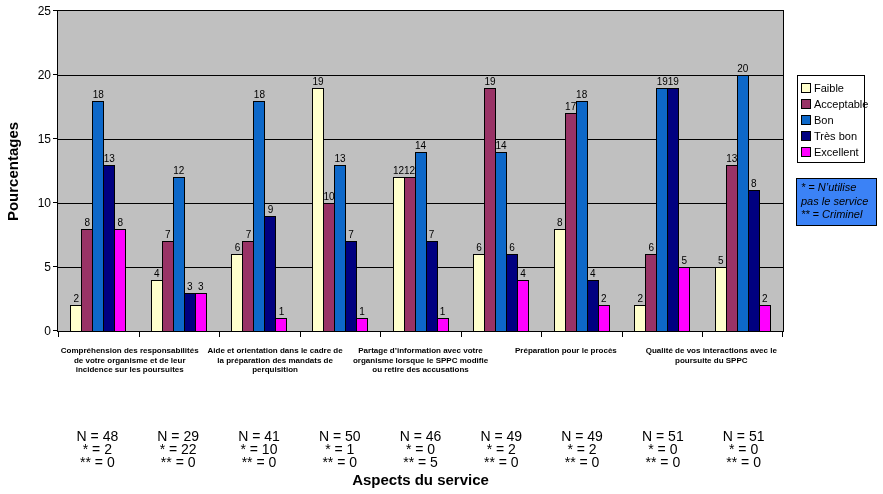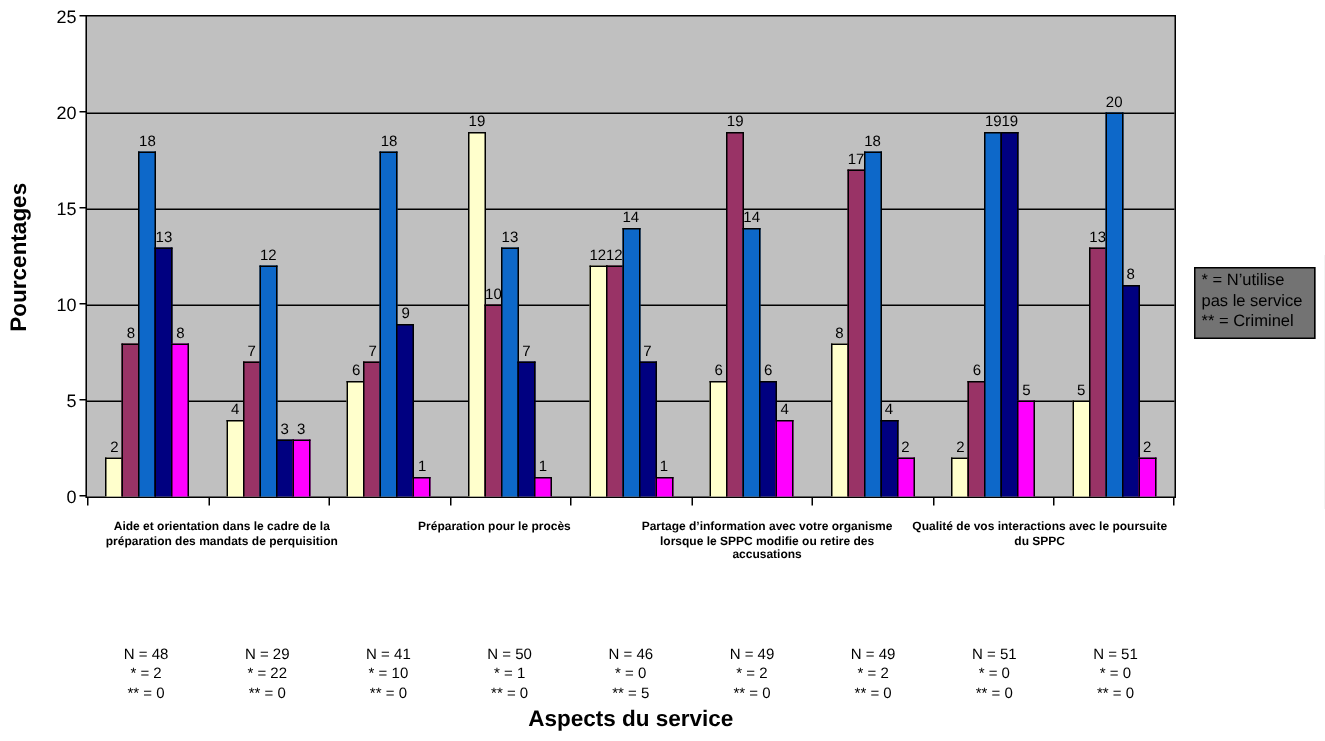--- a/index.html
+++ b/index.html
@@ -41,32 +41,32 @@
     position:absolute; left:57px; top:471px; width:727px; text-align:center;
     font-weight:bold; font-size:15px;
   }
   
   .cats { position:absolute; left:57px; top:346px; width:727px; display:flex; }
   .cat {
     flex:1 1 0; min-width:0; text-align:center; font-weight:bold;
     font-size:8px; line-height:9.5px; padding:0 3px; box-sizing:border-box;
   }
   .ns { position:absolute; left:57px; top:430px; width:727px; display:flex; }
-  .ncell { flex:1 1 0; min-width:0; text-align:center; font-size:10px; line-height:13px; }
+  .ncell { flex:1 1 0; min-width:0; text-align:center; font-size:14px; line-height:13px; }
   
   .legend {
     position:absolute; left:797px; top:75px; width:68px; background:#fff;
     border:1px solid #000; padding:4px 0 2px 3px; box-sizing:border-box;
   }
   .legend-item { display:flex; align-items:center; height:16px; font-size:11px; white-space:nowrap; }
   .swatch { width:8px; height:8px; border:1px solid #000; margin-right:3px; flex:none; }
   .notebox {
     position:absolute; left:796px; top:178px; width:81px; box-sizing:border-box;
-    background:#737373; border:1px solid #000; padding:2px 2px 3px 4px;
-    font-size:11px; line-height:13.5px;
+    background:#3b82f6; border:1px solid #000; padding:2px 2px 3px 4px;
+    font-size:11px; line-height:13.5px;font-style:italic;
   }
 </style>
 </head>
 <body>
 
 <div class="figure">
 
   <div class="y-title-wrap">
     <span class="y-title">Pourcentages</span>
   </div>
@@ -294,23 +294,24 @@
           </div>
           <div class="slot">
             <div class="blab">2</div>
             <div class="bar" style="height: 26px; background: rgb(255, 0, 255);"></div>
           </div>
         </div>
       </div>
     </div>
 
   <div class="cats" id="cats">
+      <div class="cat">Compréhension des responsabilités de votre organisme et de leur incidence sur les poursuites</div>
       <div class="cat">Aide et orientation dans le cadre de la préparation des mandats de perquisition</div>
+      <div class="cat">Partage d’information avec votre organisme lorsque le SPPC modifie ou retire des accusations</div>
       <div class="cat">Préparation pour le procès</div>
-      <div class="cat">Partage d’information avec votre organisme lorsque le SPPC modifie ou retire des accusations</div>
       <div class="cat">Qualité de vos interactions avec le poursuite du SPPC</div>
     </div>
 
   <div class="ns" id="ns">
       <div class="ncell">
         <div>N = 48</div>
         <div>* = 2</div>
         <div>** = 0</div>
       </div>
       <div class="ncell">
@@ -350,19 +351,41 @@
       </div>
       <div class="ncell">
         <div>N = 51</div>
         <div>* = 0</div>
         <div>** = 0</div>
       </div>
     </div>
 
   <div class="x-title">Aspects du service</div>
 
+  <div class="legend" id="legend">
+      <div class="legend-item">
+        <span class="swatch" style="background: rgb(255, 255, 204);"></span>
+        <span>Faible</span>
+      </div>
+      <div class="legend-item">
+        <span class="swatch" style="background: rgb(153, 51, 102);"></span>
+        <span>Acceptable</span>
+      </div>
+      <div class="legend-item">
+        <span class="swatch" style="background: rgb(13, 104, 201);"></span>
+        <span>Bon</span>
+      </div>
+      <div class="legend-item">
+        <span class="swatch" style="background: rgb(0, 0, 128);"></span>
+        <span>Très bon</span>
+      </div>
+      <div class="legend-item">
+        <span class="swatch" style="background: rgb(255, 0, 255);"></span>
+        <span>Excellent</span>
+      </div>
+    </div>
 
   <div class="notebox">
     <div>* = N’utilise pas le service</div>
     <div>** = Criminel</div>
   </div>
 
 </div>
 
 </body></html>

